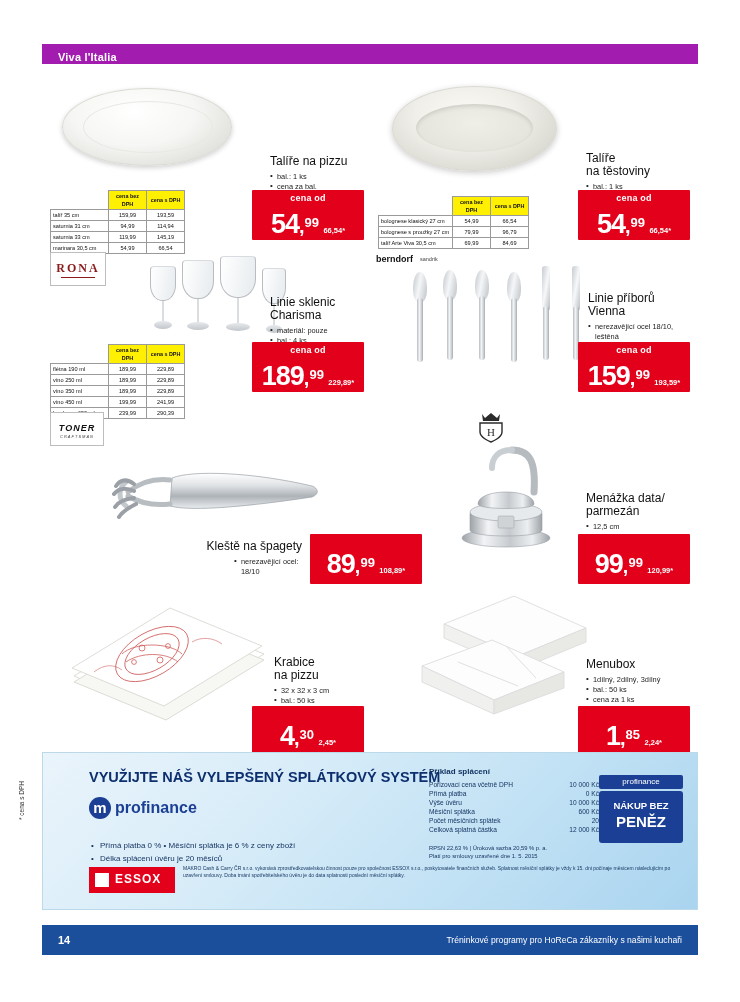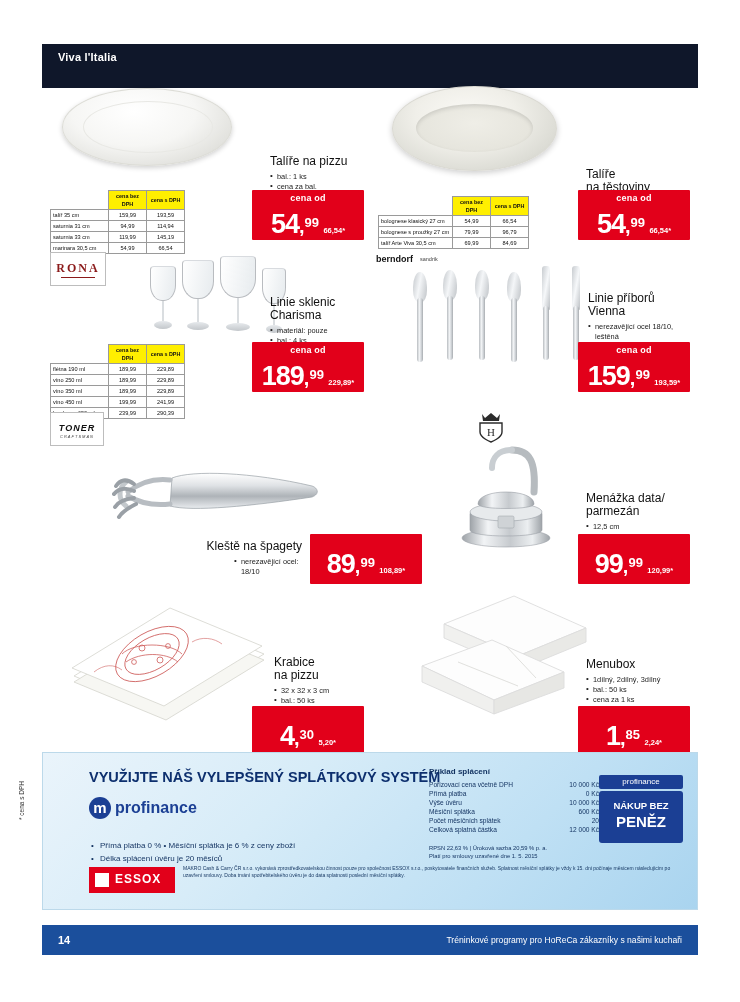--- a/index.html
+++ b/index.html
@@ -9,22 +9,22 @@
     background: #ffffff;
     font-family: "Liberation Sans", sans-serif;
     color: #1a1a1a;
     position: relative;
     overflow: hidden;
   }
   .page { position:absolute; left:0; top:0; width:740px; height:1002px; background:#fff; }
 
   
   .header-band {
-    position:absolute; left:42px; top:44px; width:656px; height:44px;
-    background:#0f172a;
+    position:absolute; left:42px; top:44px; width:656px; height:20px;
+    background:#a21caf;
   }
   .header-band .title {
     position:absolute; left:16px; top:7px;
     color:#fff; font-size:11px; font-weight:bold; letter-spacing:.2px;
   }
 
   
   .cell { position:absolute; }
 
   .prod-title { font-size:12px; font-weight:normal; line-height:13px; color:#111; }
@@ -216,21 +216,21 @@
       <div class="cena-od">cena od</div>
       <div class="num">
         <span class="big">54</span><span class="comma">,</span><span class="cents">99</span>
         <span class="sdph">66,54*</span>
       </div>
     </div>
   </div>
 
   <div class="cell" style="left:370px; top:80px; width:328px; height:170px;">
     <div class="img plate-deep" style="left:22px; top:6px;"></div>
-    <div style="position:absolute; left:216px; top:72px; width:105px;margin-top:16px;">
+    <div style="position:absolute; left:216px; top:72px; width:105px;">
       <div class="prod-title">Talíře</div>
       <div class="prod-title">na těstoviny</div>
       <ul class="bullets">
         <li>bal.: 1 ks</li>
       </ul>
     </div>
     <table class="ptable" style="position:absolute; left:8px; top:116px;">
       <tbody>
           <tr>
         <th class="blank"></th>
@@ -515,21 +515,21 @@
       <ul class="bullets">
         <li>32 x 32 x 3 cm</li>
         <li>bal.: 50 ks</li>
         <li>cena za 1 ks</li>
       </ul>
     </div>
 
     <div class="pricebox simple" style="left:210px; top:128px;">
       <div class="num">
         <span class="big">4</span><span class="comma">,</span><span class="cents">30</span>
-        <span class="sdph">5,20*</span>
+        <span class="sdph">2,45*</span>
       </div>
     </div>
   </div>
 
   <div class="cell" style="left:370px; top:578px; width:328px; height:172px;">
     <div style="position:absolute; left:40px; top:12px; width:190px; height:130px;">
       <svg width="190" height="130" viewBox="0 0 190 130">
         <g stroke="#dcdcdc" stroke-width="0.9">
           <path d="M34 34 L104 6 L176 38 L108 66 Z" fill="#fdfdfd"></path>
           <path d="M34 34 L34 48 L108 80 L108 66 Z" fill="#f1f1ef"></path>

